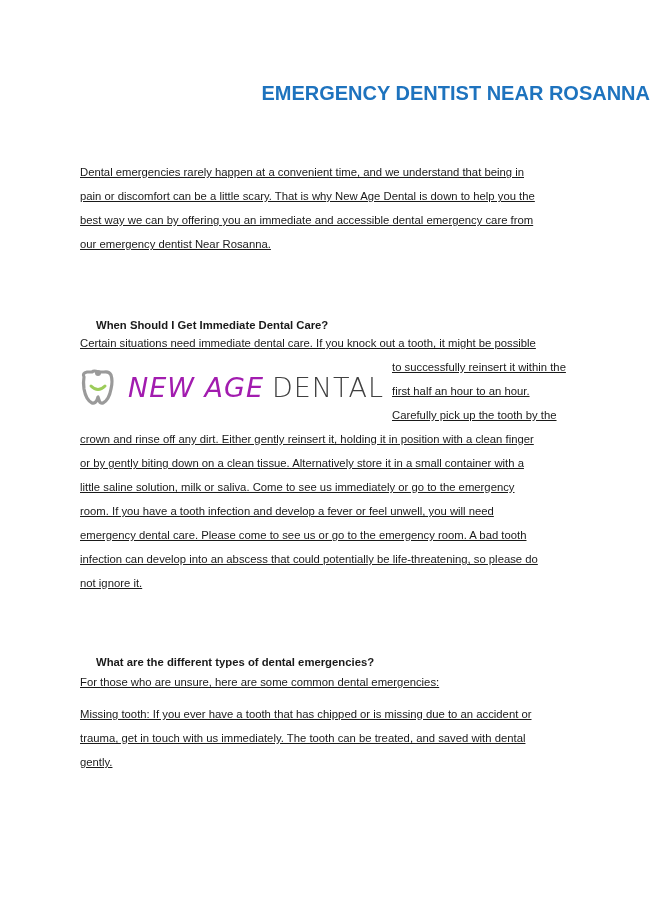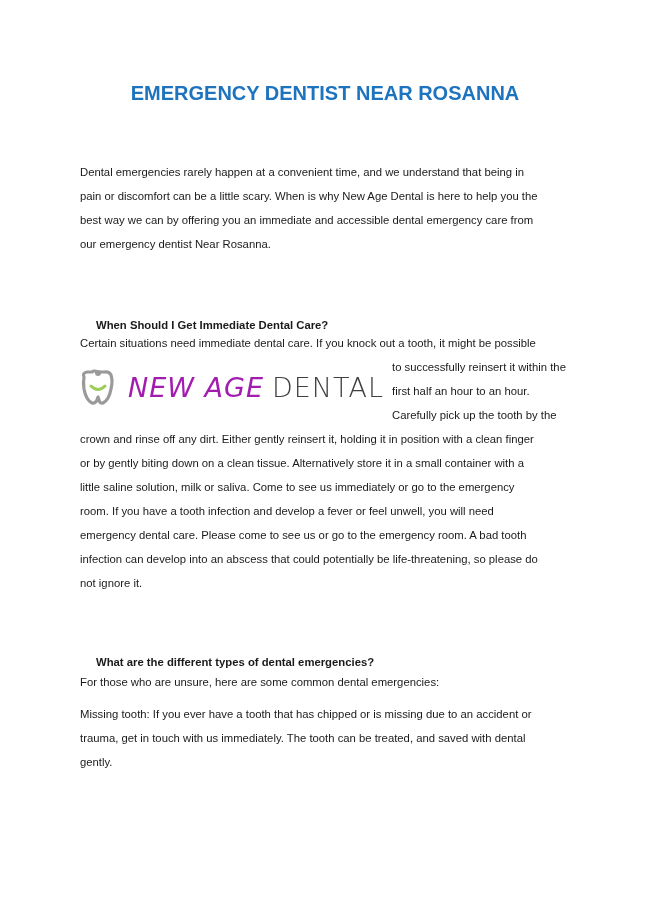--- a/index.html
+++ b/index.html
@@ -17,21 +17,21 @@
     }
     .page {
       position: absolute;
       left: 0; top: 0;
       width: 650px; height: 920px;
     }
     .title {
       position: absolute;
       left: 0; right: 0;
       top: 82px;
-      text-align: center;
+      text-align: right;
       font-size: 20px;
       font-weight: bold;
       color: #1e73be;
       letter-spacing: 0px;
     }
     .para {
       position: absolute;
       left: 80px;
       width: 495px;
       font-size: 11.3px;
@@ -43,20 +43,21 @@
       position: absolute;
       left: 80px;
       font-size: 11.3px;
       font-weight: bold;
       color: #1a1a1a;
       margin: 16px;
     }
     .line {
       display: block;
       white-space: nowrap;
+      text-decoration: underline;
     }
     .logo {
       position: absolute;
       left: 78px;
       top: 364px;
       width: 292px;
       height: 46px;
       display: flex;
       align-items: center;
     }
@@ -78,21 +79,21 @@
   </style>
 </head>
 <body>
 
 <div class="page">
 
   <div class="title">EMERGENCY DENTIST NEAR ROSANNA</div>
 
   <div class="para" style="top:160px;">
     <span class="line">Dental emergencies rarely happen at a convenient time, and we understand that being in</span>
-    <span class="line">pain or discomfort can be a little scary.  When is why New Age Dental is here to help you the</span>
+    <span class="line">pain or discomfort can be a little scary.  That is why New Age Dental is down to help you the</span>
     <span class="line">best way we can by offering you an immediate and accessible dental emergency care from</span>
     <span class="line">our emergency dentist Near Rosanna.</span>
   </div>
 
   <div class="heading" style="top:303px;">When Should I Get Immediate Dental Care?</div>
 
   <div class="para" style="top:331px;">
     <span class="line">Certain situations need immediate dental care. If you knock out a tooth, it might be possible</span>
   </div>
 

